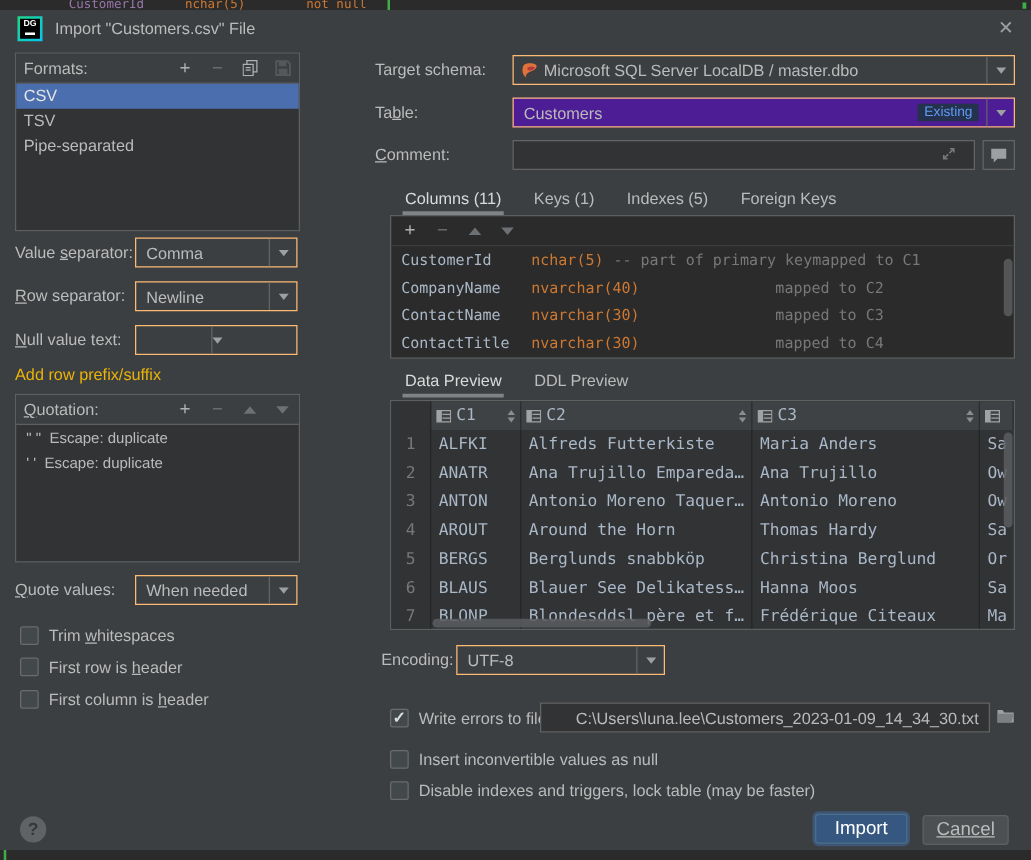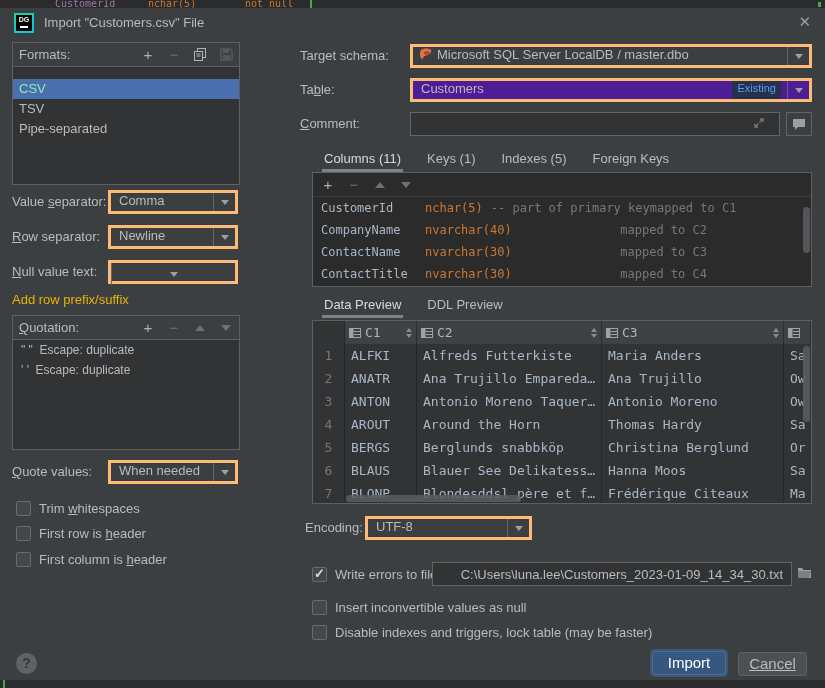--- a/index.html
+++ b/index.html
@@ -32,24 +32,24 @@
   .tool-head { height:24px; background:#3c3f41; border-bottom:1px solid #5e6060; display:flex; align-items:center; padding:0 6px; }
   .tool-head .t-label { flex:0 0 auto; }
   .tool-icons { margin-left:auto; display:flex; align-items:center; gap:12px; }
   .ticon { width:14px; height:14px; display:flex; align-items:center; justify-content:center; font-size:15px; color:#afb1b3; cursor:pointer; }
   .ticon.dim { color:#6e7173; }
   .ticon.dark { color:#55585a; }
   .tri-up { width:0; height:0; border-left:5px solid transparent; border-right:5px solid transparent; border-bottom:6px solid #6e7173; }
   .tri-dn { width:0; height:0; border-left:5px solid transparent; border-right:5px solid transparent; border-top:6px solid #6e7173; }
 
   .fmt-item { height:20px; line-height:20px; padding:0 6px; color:#bbbbbb; cursor:pointer; }
-  .fmt-item.sel { background:#4b6eaf; color:#86efac;margin-top:12px; }
-
-  
-  .combo { position:absolute; height:24px; border:3px solid #fdba74; background:#3c3f41; display:flex; cursor:pointer; }
+  .fmt-item.sel { background:#4b6eaf; color:#e5e5e5; }
+
+  
+  .combo { position:absolute; height:24px; border:1px solid #fdba74; background:#3c3f41; display:flex; align-items:center; cursor:pointer; }
   .combo .c-text { flex:1; padding:0 8px; white-space:nowrap; overflow:hidden; color:#bbbbbb; }
   .combo .c-arrow { flex:0 0 22px; height:100%; border-left:1px solid #646464; display:flex; align-items:center; justify-content:center; }
   .arrow-dn { width:0; height:0; border-left:4px solid transparent; border-right:4px solid transparent; border-top:5px solid #9da0a2; }
   .combo.dark-field { background:#4c1d95; }
 
   .link { position:absolute; color:#eab308; cursor:pointer; white-space:nowrap; }
 
   .q-item { height:20px; line-height:20px; padding:0 8px; color:#bbbbbb; font-size:12px; white-space:pre; }
 
   

